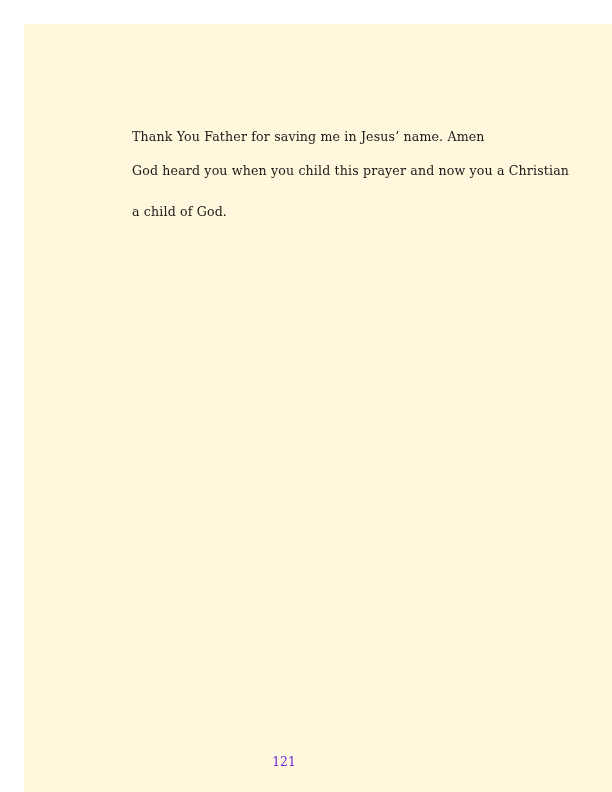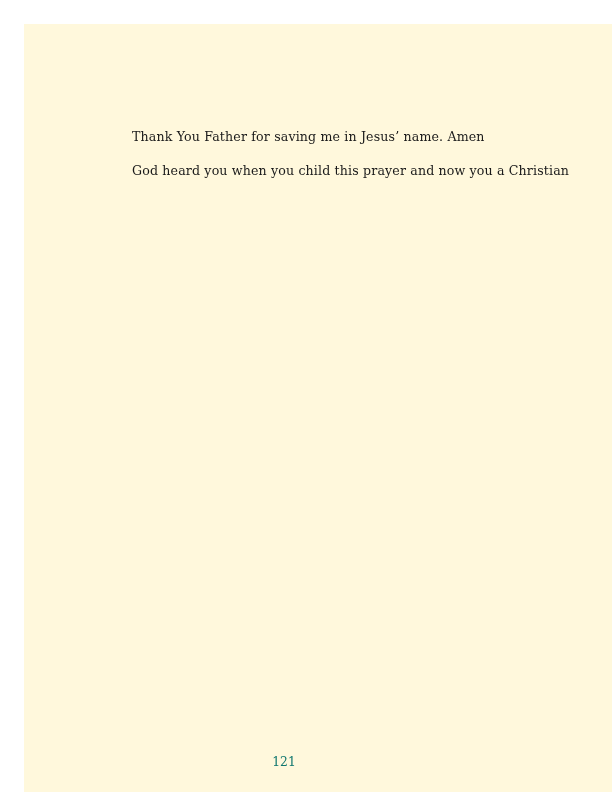--- a/index.html
+++ b/index.html
@@ -31,21 +31,21 @@
 
   .para-1 { top: 80px; }
   .para-2 { top: 114px; }
 
   .page-number {
     position: absolute;
     top: 719px;
     left: 0;
     width: 520px;
     text-align: center;
-    color: #0f766e;
+    color: #6d28d9;
     font-size: 12.3px;
     line-height: 15px;
   }
 
   .page-edge {
     position: absolute;
     left: 0;
     top: 787px;
     width: 612px;
     height: 5px;
@@ -56,19 +56,20 @@
 <body>
 
 <div class="page">
 
   <div class="text-block para-1">
     <div class="line">Thank You Father for saving me in Jesus’ name. Amen</div>
   </div>
 
   <div class="text-block para-2">
     <div class="line">God heard you when you child this prayer and now you a Christian</div>
+    <div class="line">a child of God.</div>
   </div>
 
   <div class="page-number">121</div>
 
   <div class="page-edge"></div>
 
 </div>
 
 </body></html>

